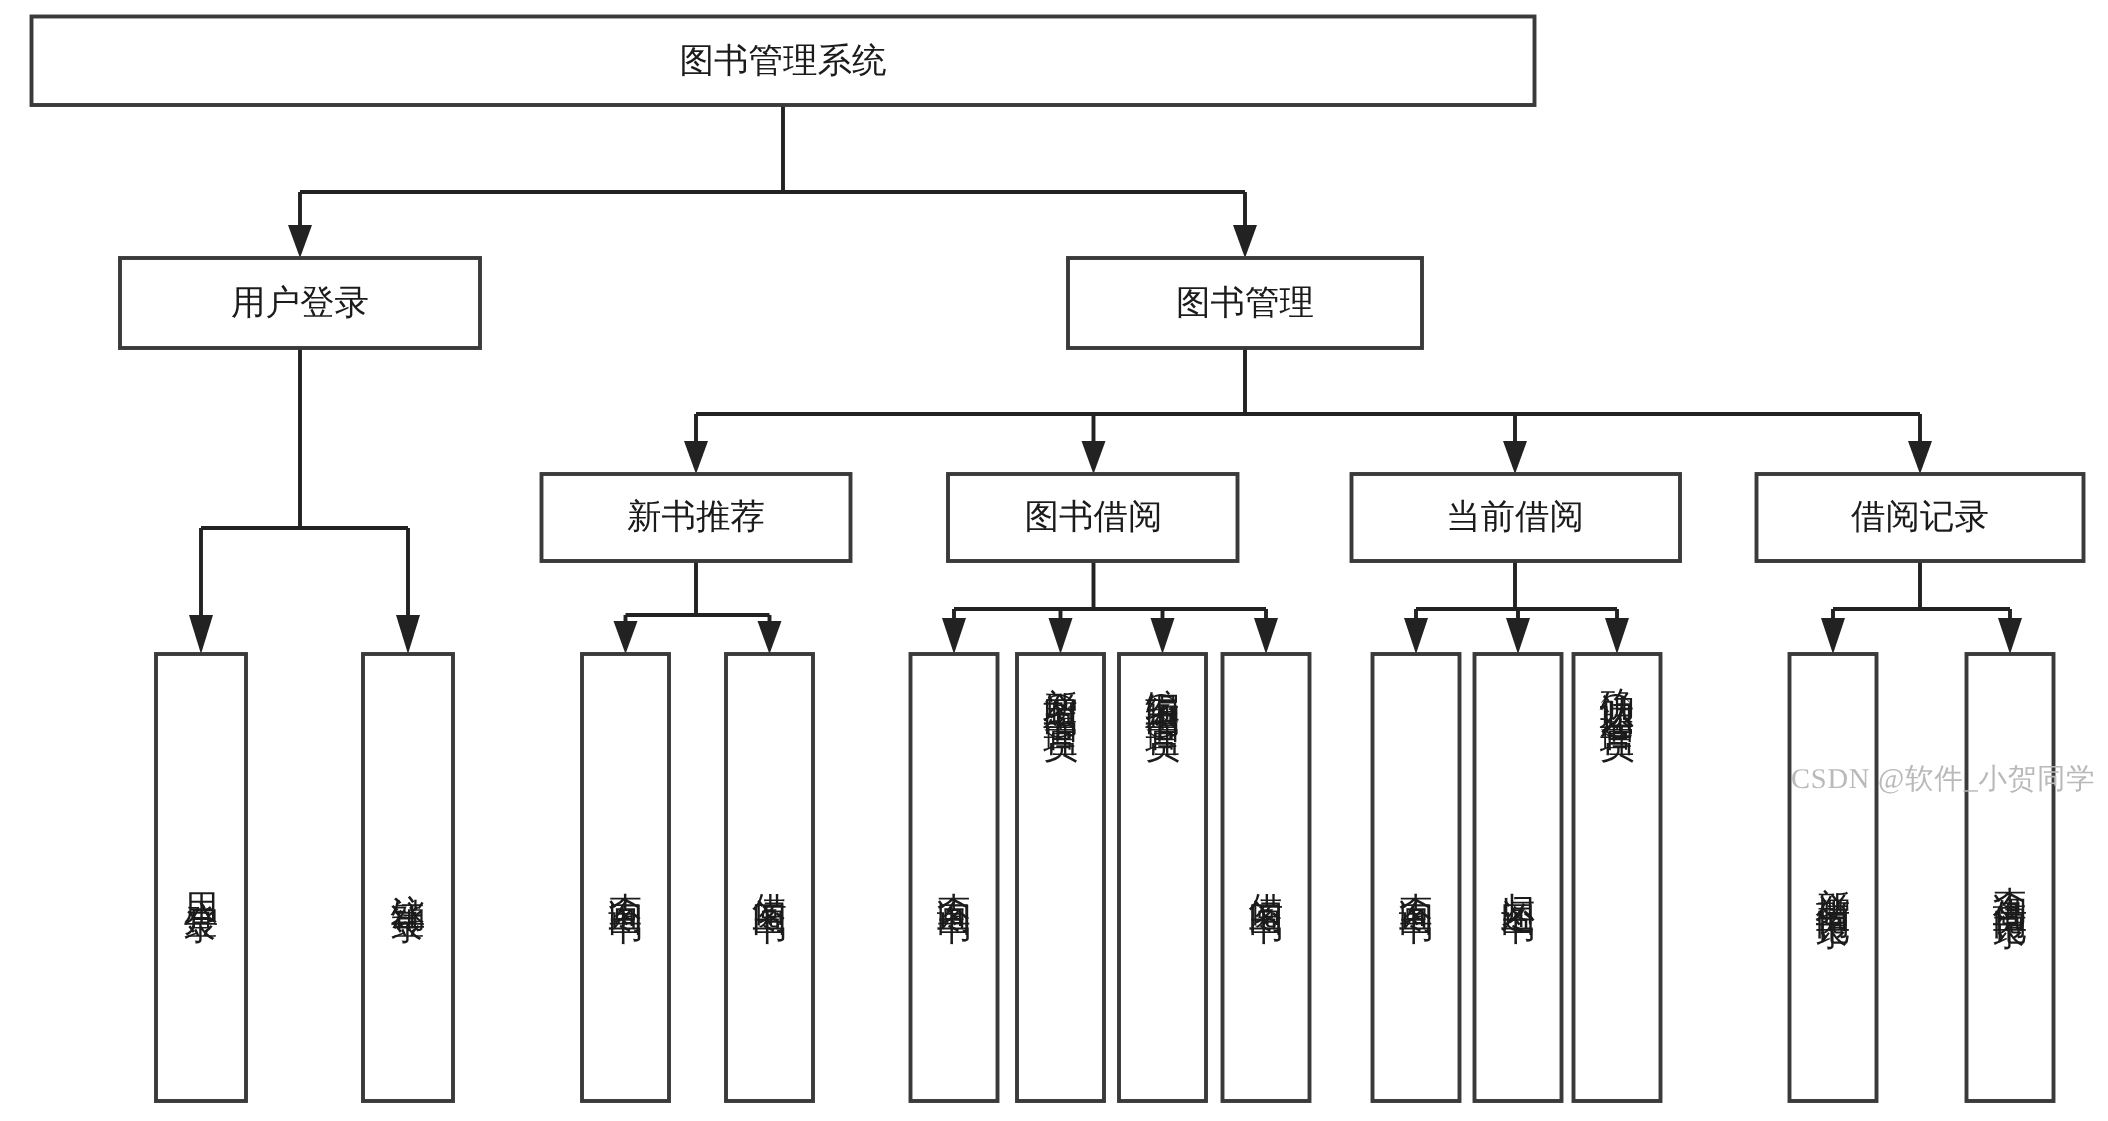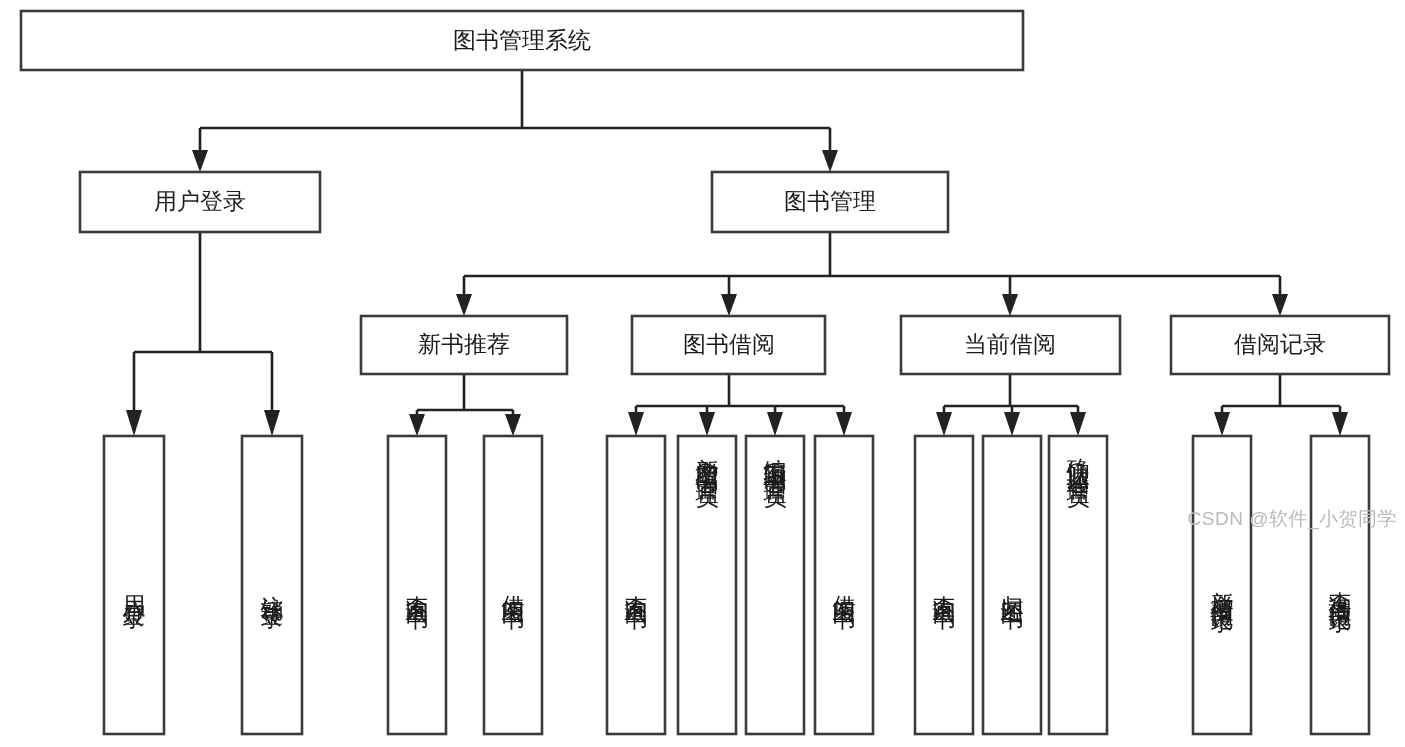--- a/index.html
+++ b/index.html
@@ -63,21 +63,21 @@
     font-size: 23px;
     color: #1b1b1b;
     line-height: 1;
     white-space: nowrap;
     pointer-events: none;
   }
   .watermark {
     position: absolute;
     right: 8px;
     bottom: 6px;
-    font-family: Liberation Sans, sans-serif;
+    font-family: Liberation Serif, serif;
     font-size: 19px;
     color: #b9b9b9;
     letter-spacing: 0.5px;
     white-space: nowrap;
   }
 </style>
 </head>
 <body>
 
 <div id="diagram-root">

